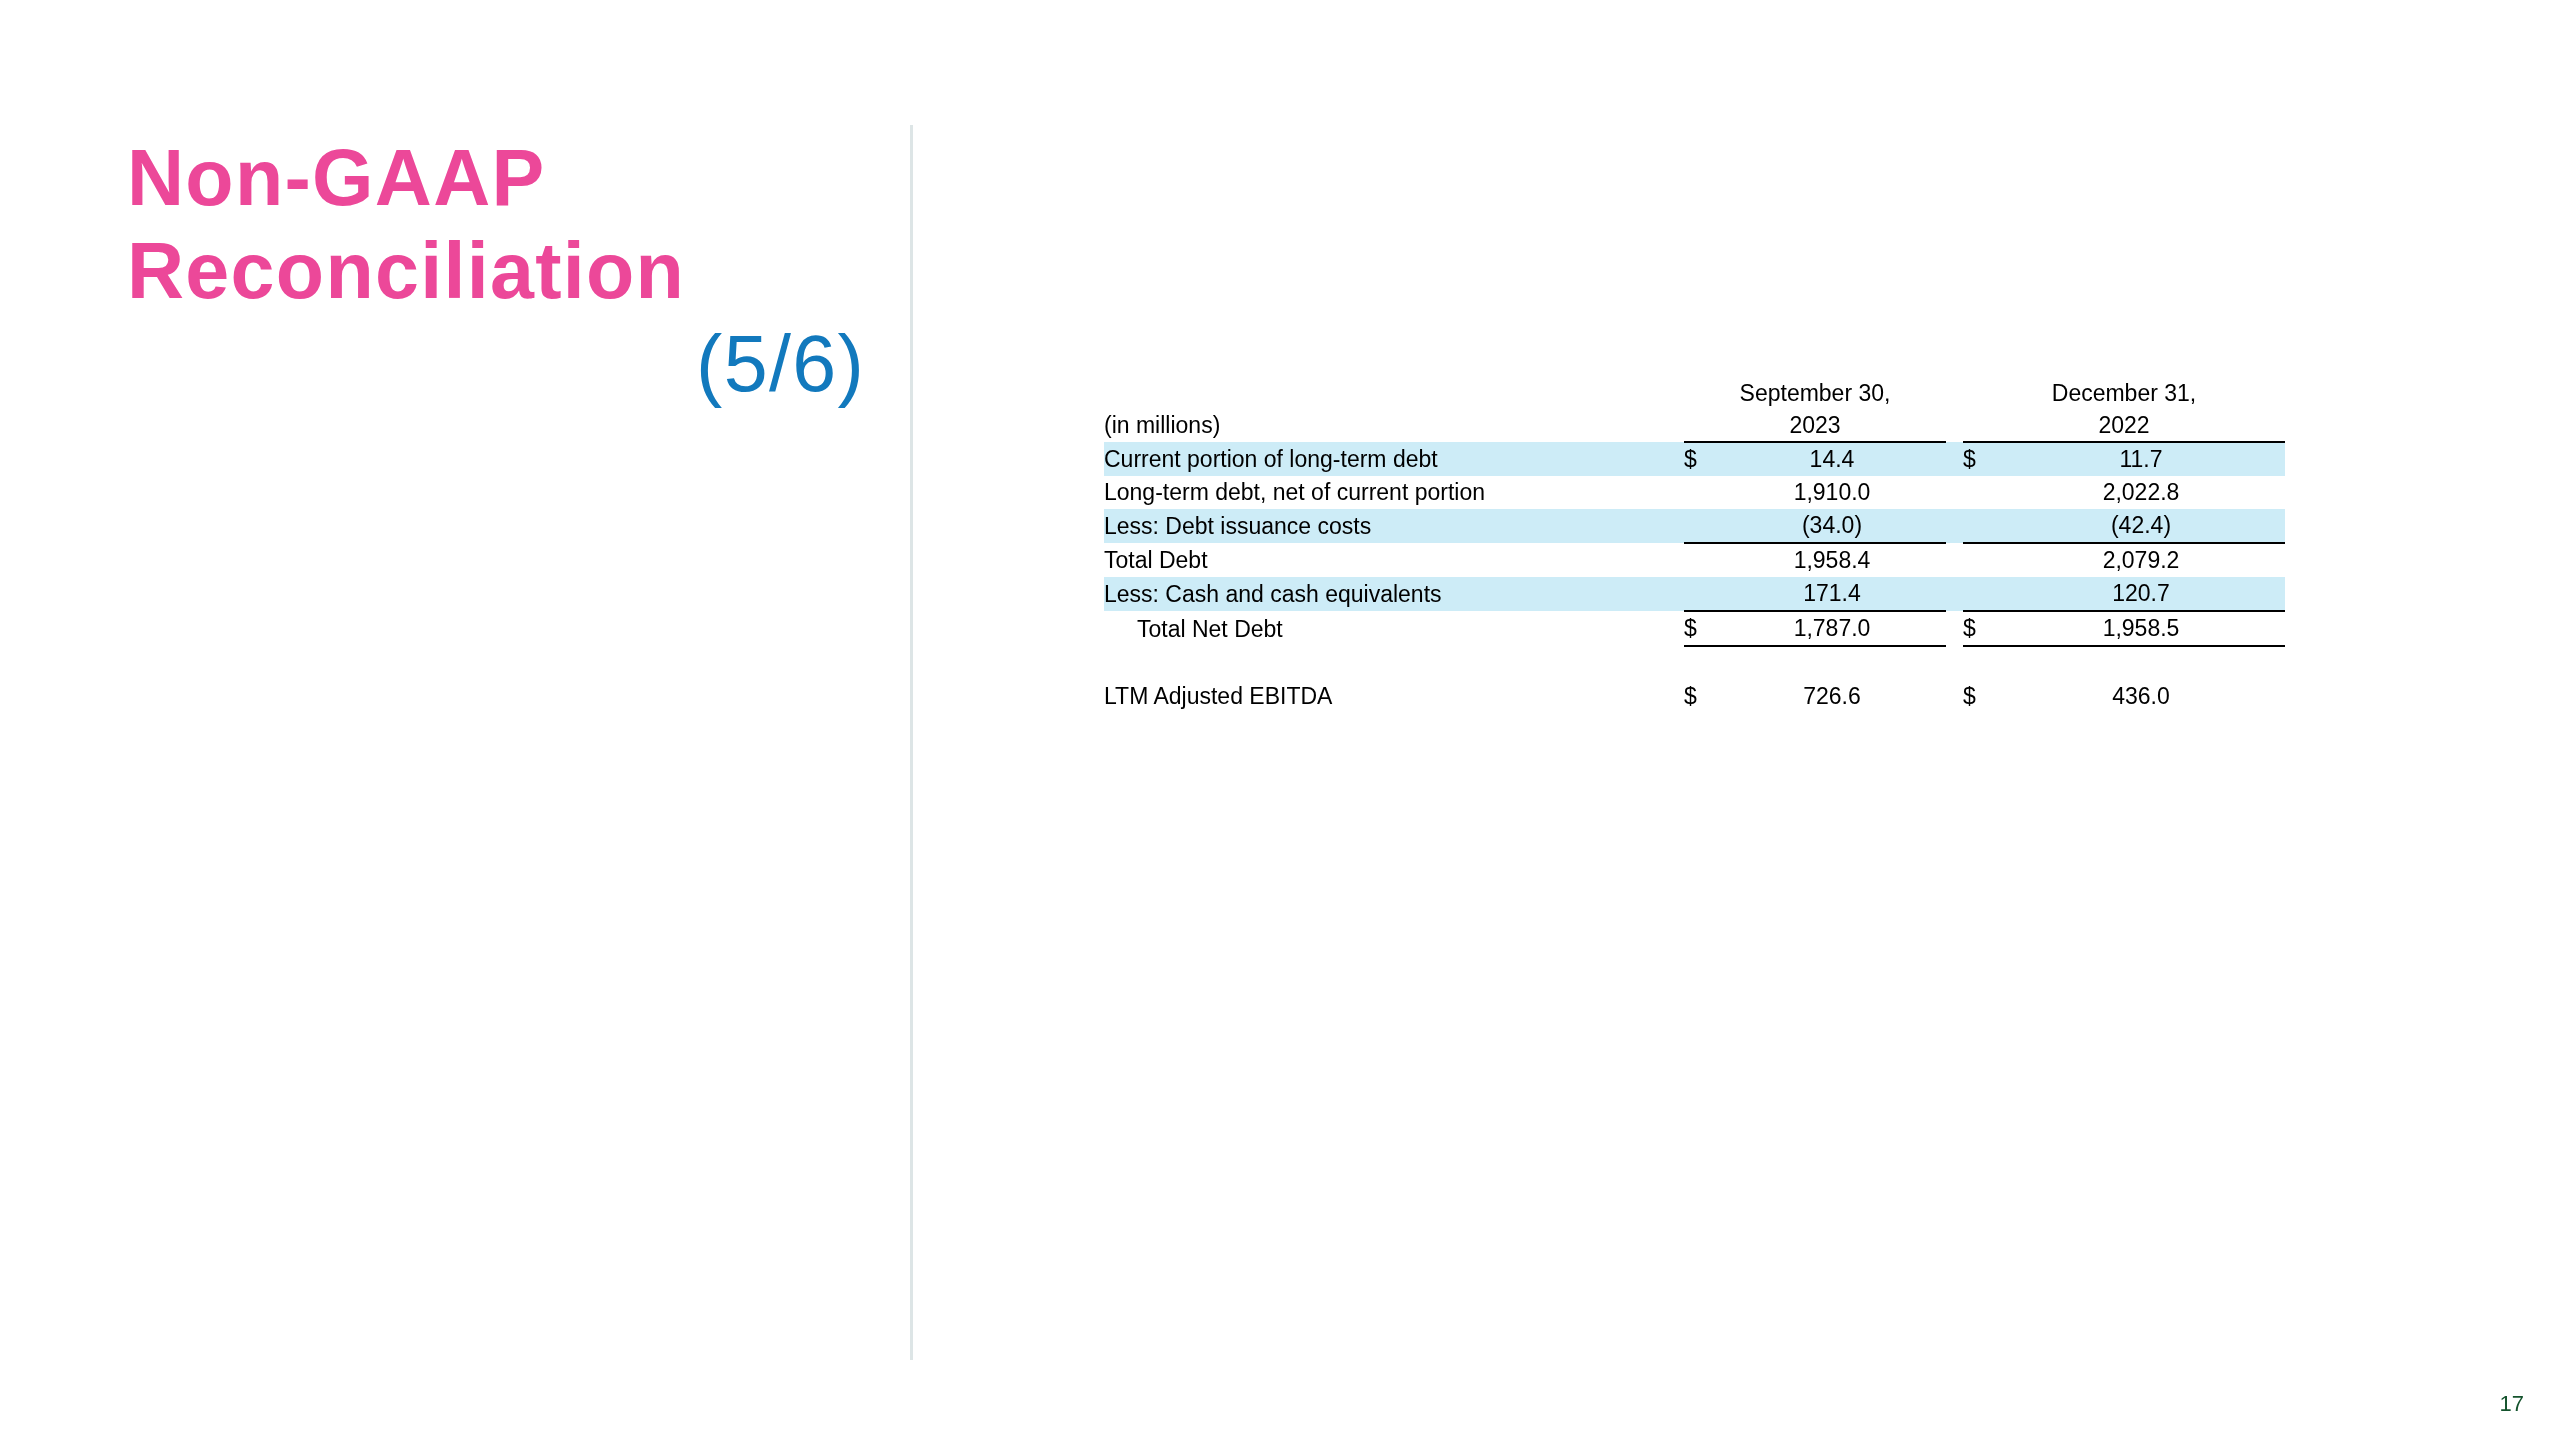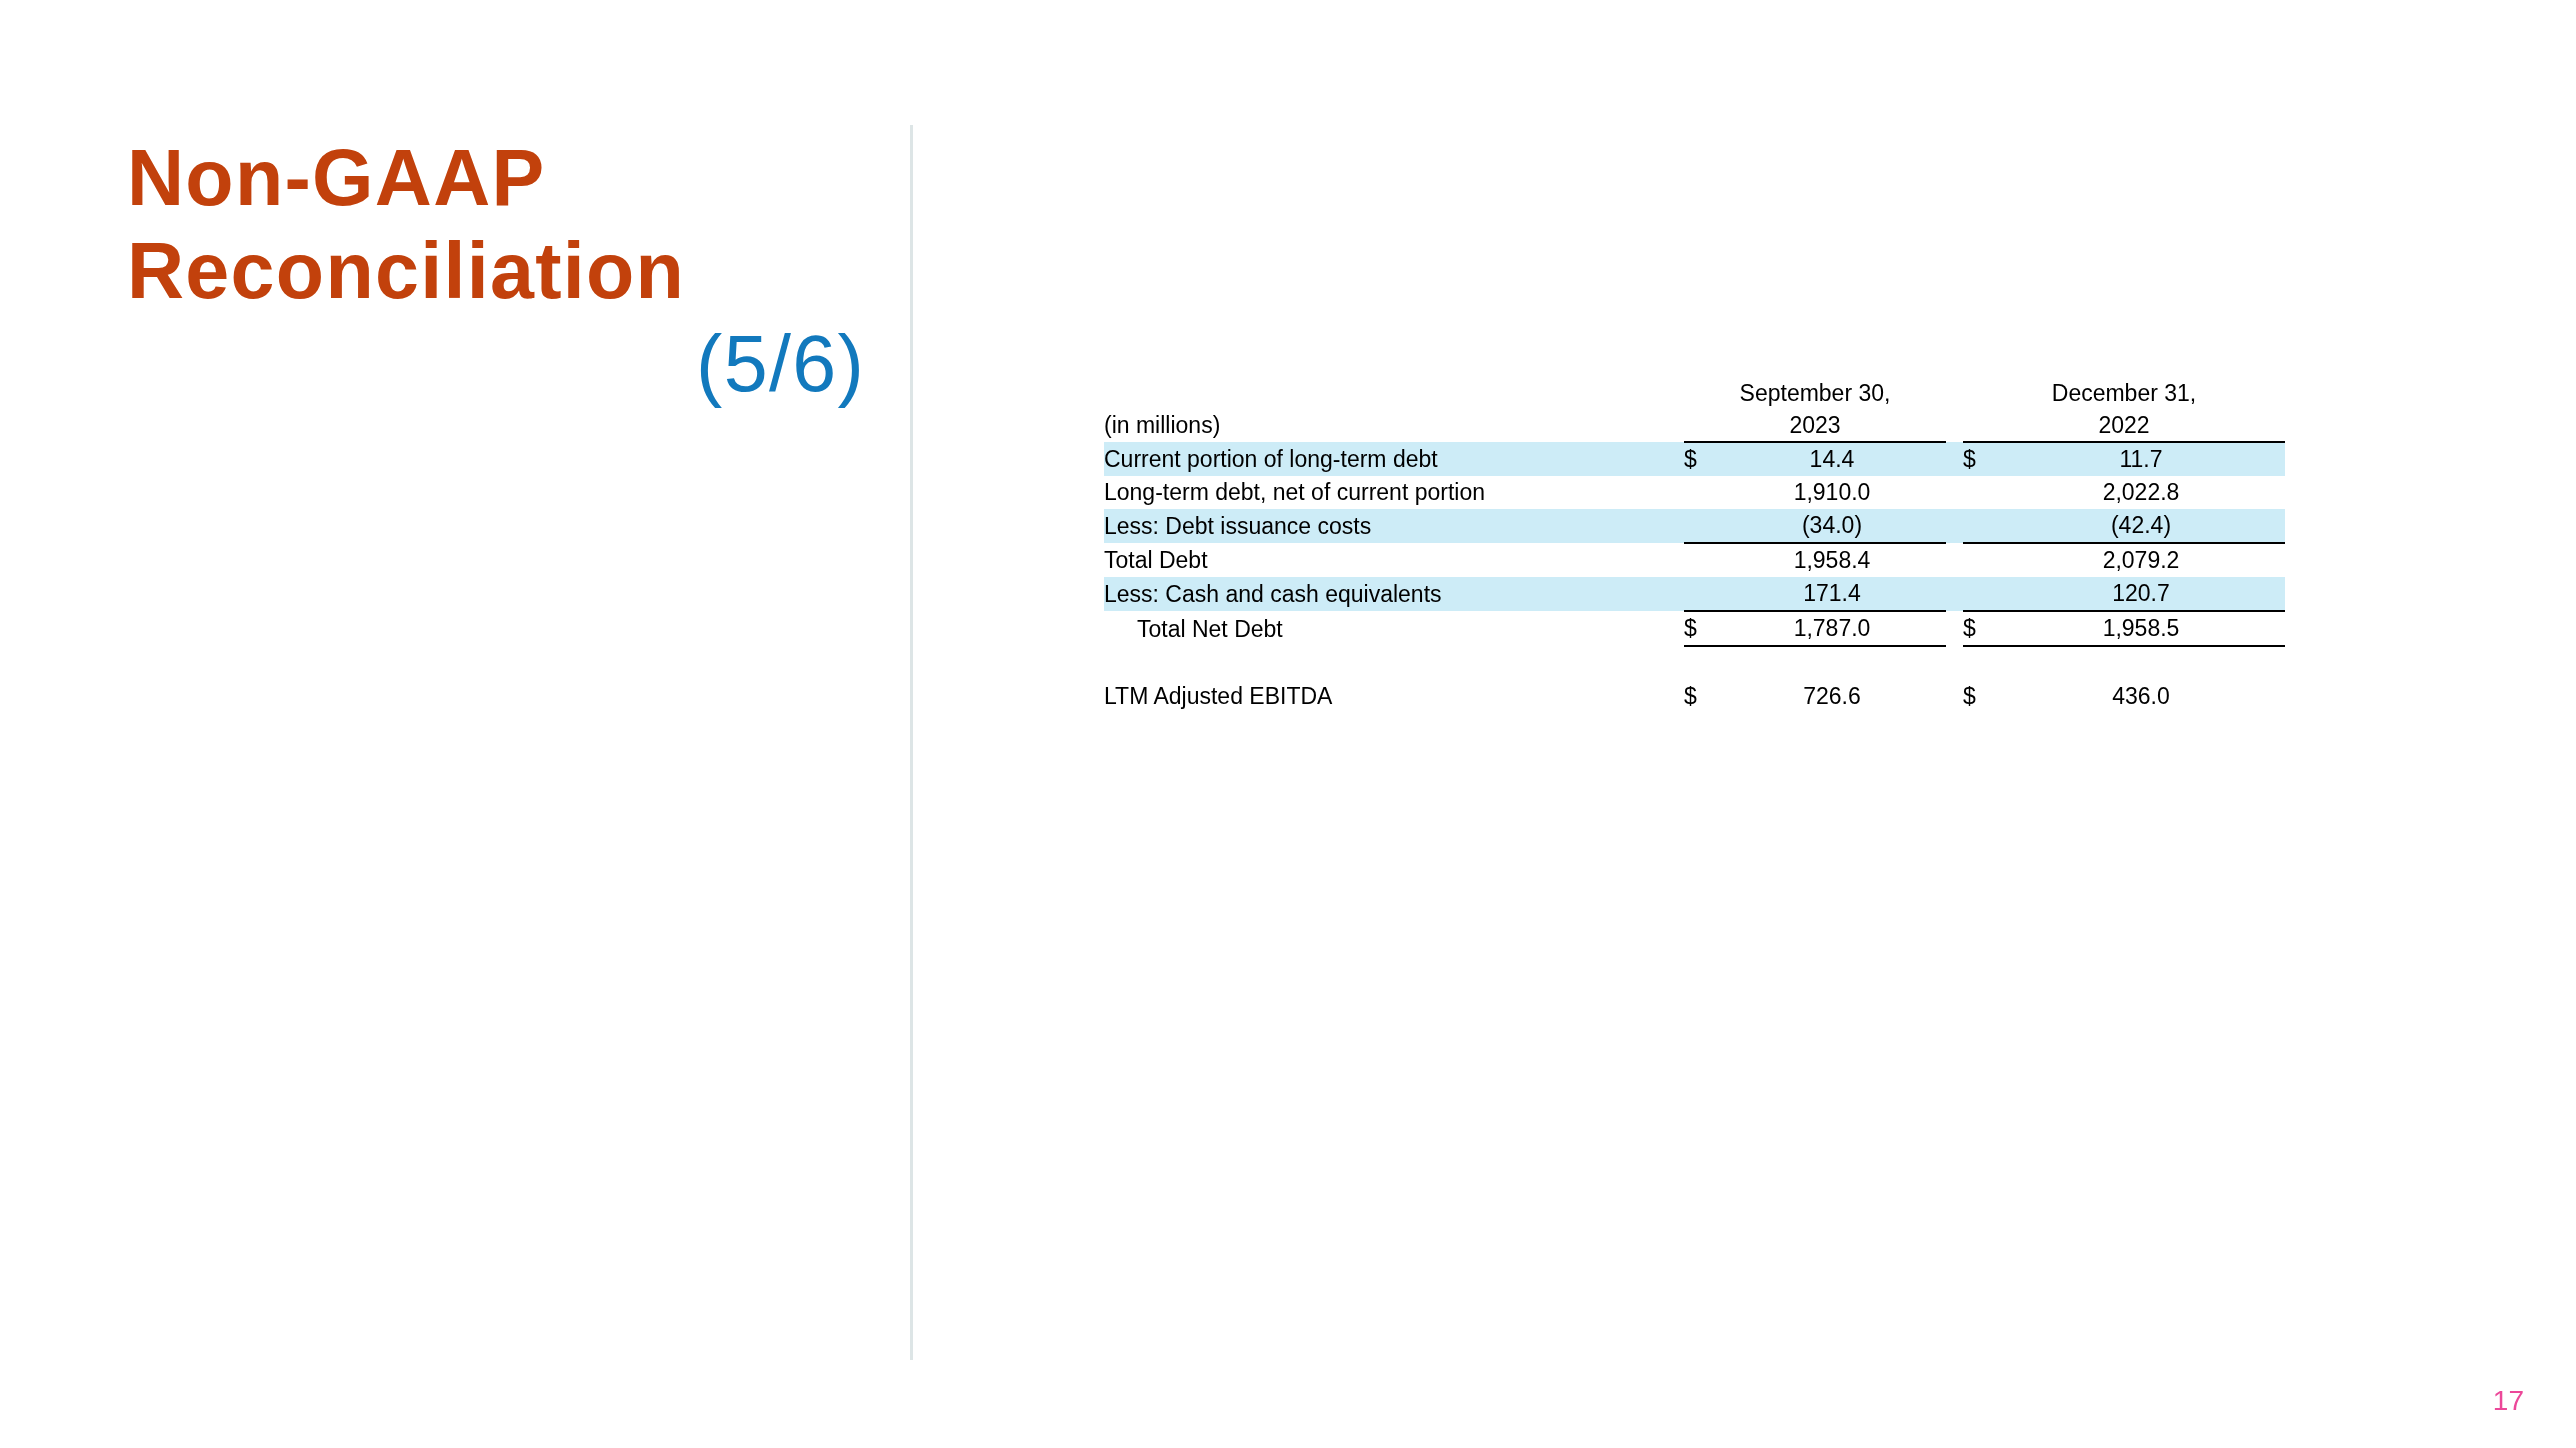--- a/index.html
+++ b/index.html
@@ -21,21 +21,21 @@
   }
 
   
   .title-block {
     position: absolute;
     left: 127px;
     top: 131px;
     width: 738px;
   }
   .title-main {
-    color: #c2410c;
+    color: #ec4899;
     font-size: 79px;
     font-weight: bold;
     line-height: 1.18;
     letter-spacing: 1.3px;
     margin: 0;
     white-space: pre-line;
   }
   .title-sub {
     color: #1279bd;
     font-size: 79px;
@@ -117,22 +117,22 @@
     box-shadow: 0 6px 0 -2.6px #000000;
   }
 
   tr.blank-row td { height: 33px; background: #ffffff; }
 
   
   .page-no {
     position: absolute;
     right: 52px;
     bottom: 34px;
-    color: #ec4899;
-    font-size: 28px;
+    color: #14532d;
+    font-size: 22px;
     line-height: 1;
   }
 </style>
 </head>
 <body>
 
 <div class="slide">
 
   <div class="title-block">
     <div class="title-main">Non-GAAP

